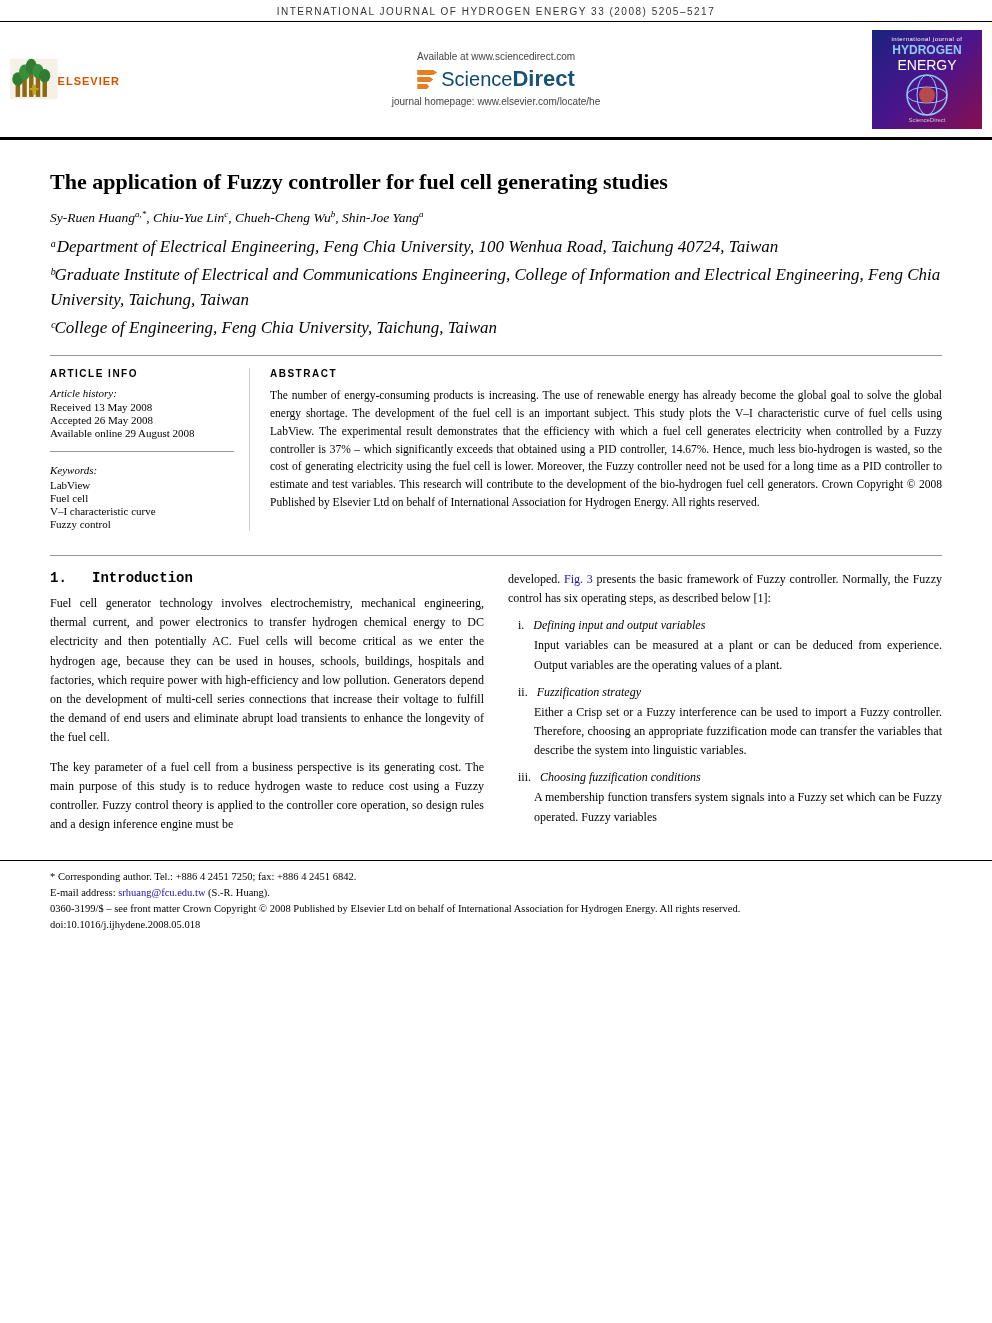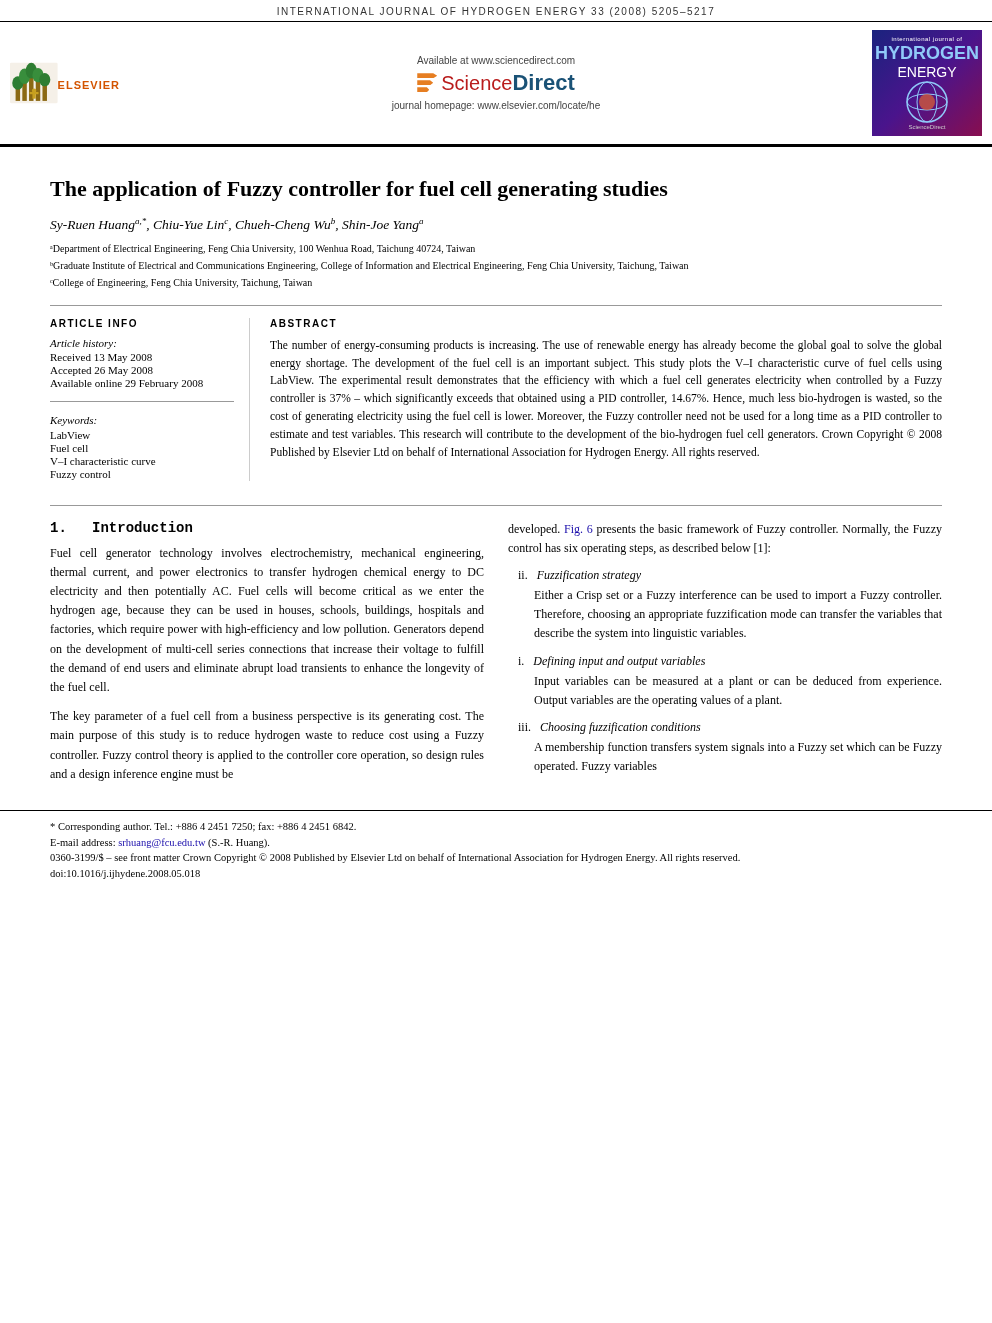--- a/index.html
+++ b/index.html
@@ -87,21 +87,21 @@
     }
 
     .hydrogen-logo .intl {
       font-size: 6px;
       text-align: center;
       letter-spacing: 0.5px;
       line-height: 1.3;
     }
 
     .hydrogen-logo .h-title {
-      font-size: 18px;
+      font-size: 12px;
       font-weight: bold;
       color: #90caf9;
       line-height: 1.1;
       text-align: left;
     }
 
     .hydrogen-logo .energy {
       font-size: 14px;
       color: #fff;
       text-align: left;
@@ -122,21 +122,22 @@
       font-size: 13.5px;
       margin-bottom: 8px;
       font-style: italic;
     }
 
     .authors sup {
       font-size: 9px;
     }
 
     .affiliations {
-      font-size: 10px;
+      font-size: 17px;
+      font-style: italic;
       margin-bottom: 15px;
       line-height: 1.5;
     }
 
     .affiliations p {
       margin-bottom: 2px;
     }
 
     .divider {
       border: none;
@@ -350,21 +351,21 @@
   <div class="center-header">
     <div class="available-text">Available at www.sciencedirect.com</div>
 
     <div class="sciencedirect-logo">
       <div class="sd-arrows">
         <div class="sd-arrow"></div>
         <div class="sd-arrow"></div>
         <div class="sd-arrow"></div>
       </div>
       <div class="sd-text">
-        <span style="color:#b91c1c; font-weight:normal; font-size:20px;">Science</span><span style="color:#1a5276;">Direct</span>
+        <span style="color:#0c4a6e; font-weight:normal; font-size:20px;">Science</span><span style="color:#1a5276;">Direct</span>
       </div>
     </div>
 
     <div class="journal-homepage">journal homepage: www.elsevier.com/locate/he</div>
   </div>
 
   <div class="hydrogen-logo">
     <div class="intl">
       <span>international journal of</span>
     </div>
@@ -398,21 +399,21 @@
   <hr class="divider">
 
   <div class="two-col">
 
     <div class="article-info">
       <h3>ARTICLE INFO</h3>
 
       <div class="section-label">Article history:</div>
       <div class="section-value">Received 13 May 2008</div>
       <div class="section-value">Accepted 26 May 2008</div>
-      <div class="section-value">Available online 29 February 2008</div>
+      <div class="section-value">Available online 29 August 2008</div>
 
       <hr class="divider">
 
       <div class="kw-title">Keywords:</div>
       <div class="keyword">LabView</div>
       <div class="keyword">Fuel cell</div>
       <div class="keyword">V–I characteristic curve</div>
       <div class="keyword">Fuzzy control</div>
     </div>
 
@@ -436,39 +437,39 @@
         <span>Introduction</span>
       </div>
 
       <p class="body-para">Fuel cell generator technology involves electrochemistry, mechanical engineering, thermal current, and power electronics to transfer hydrogen chemical energy to DC electricity and then potentially AC. Fuel cells will become critical as we enter the hydrogen age, because they can be used in houses, schools, buildings, hospitals and factories, which require power with high-efficiency and low pollution. Generators depend on the development of multi-cell series connections that increase their voltage to fulfill the demand of end users and eliminate abrupt load transients to enhance the longevity of the fuel cell.</p>
 
       <p class="body-para">The key parameter of a fuel cell from a business perspective is its generating cost. The main purpose of this study is to reduce hydrogen waste to reduce cost using a Fuzzy controller. Fuzzy control theory is applied to the controller core operation, so design rules and a design inference engine must be</p>
     </div>
 
     <div class="body-right">
       <p class="body-para">
-        developed. <a>Fig. 6</a> presents the basic framework of Fuzzy controller. Normally, the Fuzzy control has six operating steps, as described below [1]:
+        developed. <a>Fig. 3</a> presents the basic framework of Fuzzy controller. Normally, the Fuzzy control has six operating steps, as described below [1]:
       </p>
+
+      <div class="sub-item">
+        <div class="sub-label">
+          <span style="font-style:normal;">i.</span>
+          &nbsp;
+          <span>Defining input and output variables</span>
+        </div>
+        <div class="sub-para">Input variables can be measured at a plant or can be deduced from experience. Output variables are the operating values of a plant.</div>
+      </div>
 
       <div class="sub-item">
         <div class="sub-label">
           <span style="font-style:normal;">ii.</span>
           &nbsp;
           <span>Fuzzification strategy</span>
         </div>
         <div class="sub-para">Either a Crisp set or a Fuzzy interference can be used to import a Fuzzy controller. Therefore, choosing an appropriate fuzzification mode can transfer the variables that describe the system into linguistic variables.</div>
-      </div>
-
-      <div class="sub-item">
-        <div class="sub-label">
-          <span style="font-style:normal;">i.</span>
-          &nbsp;
-          <span>Defining input and output variables</span>
-        </div>
-        <div class="sub-para">Input variables can be measured at a plant or can be deduced from experience. Output variables are the operating values of a plant.</div>
       </div>
 
       <div class="sub-item">
         <div class="sub-label">
           <span style="font-style:normal;">iii.</span>
           &nbsp;
           <span>Choosing fuzzification conditions</span>
         </div>
         <div class="sub-para">A membership function transfers system signals into a Fuzzy set which can be Fuzzy operated. Fuzzy variables</div>
       </div>

